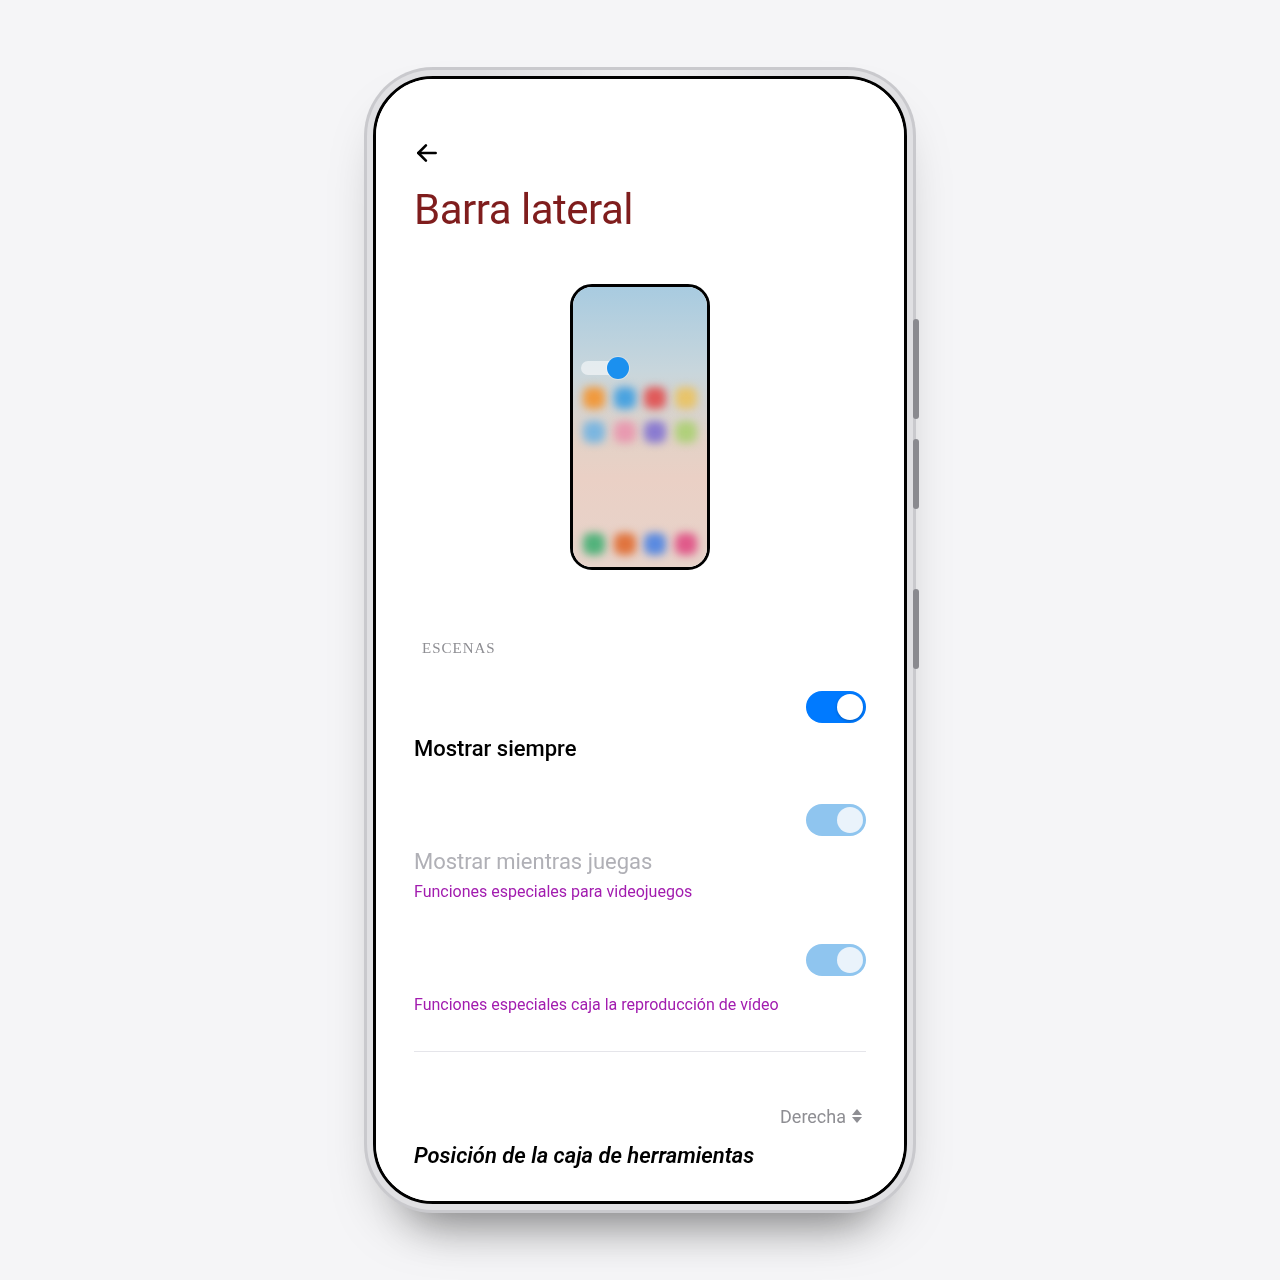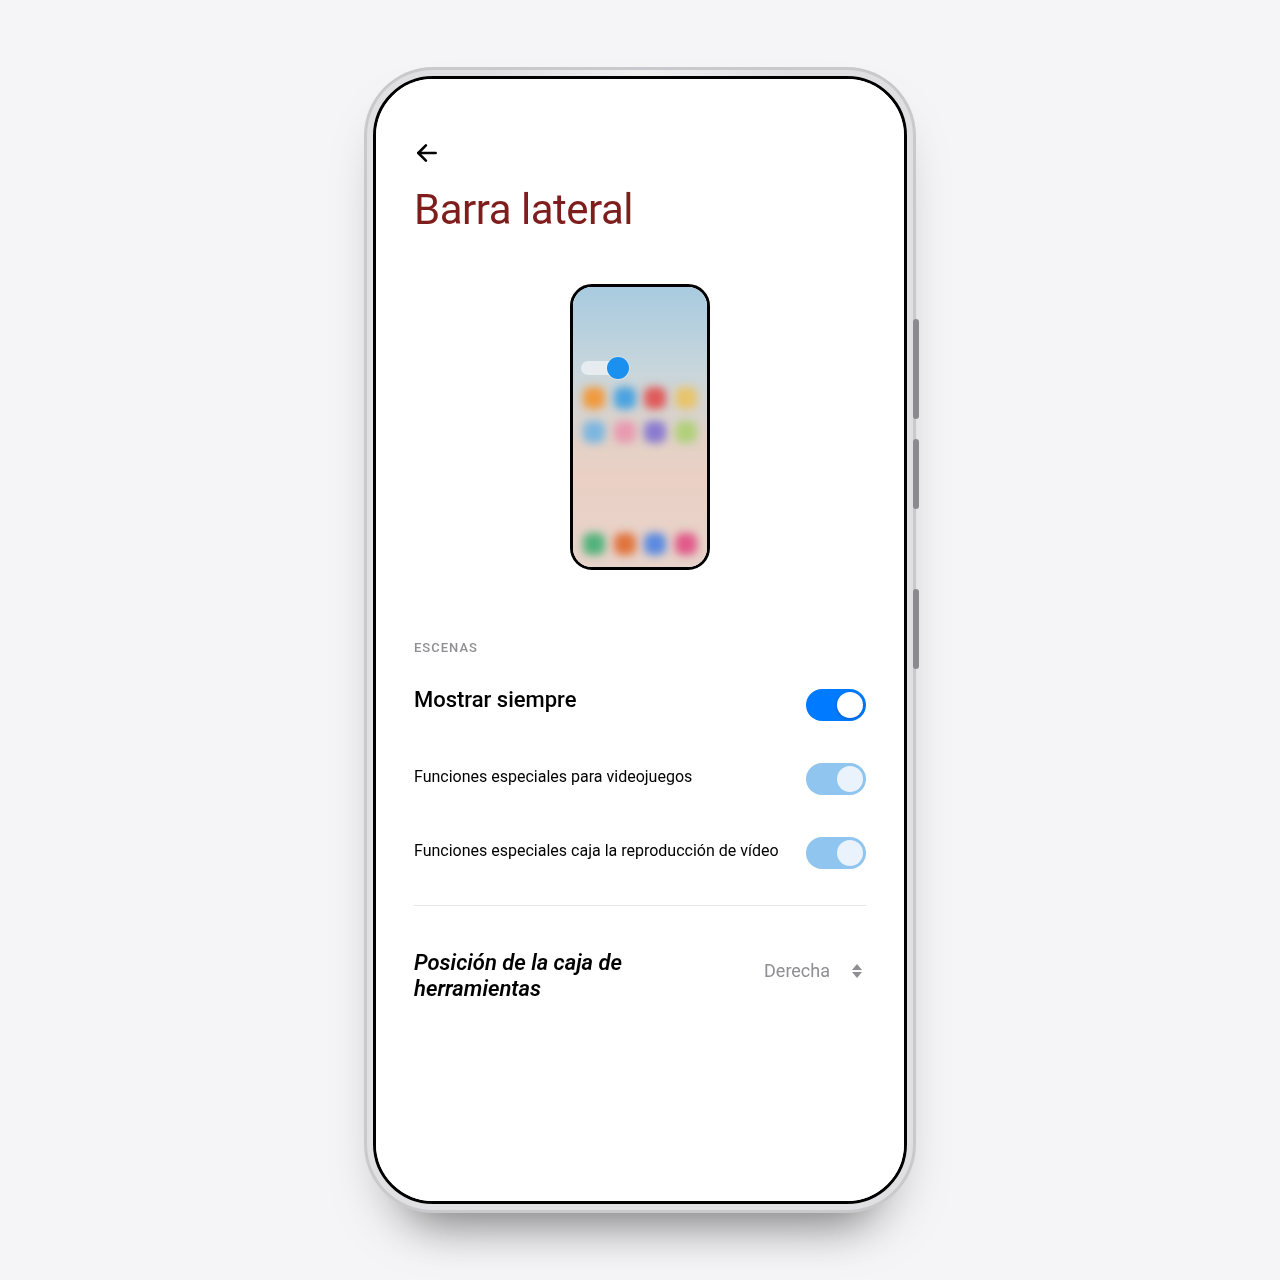--- a/index.html
+++ b/index.html
@@ -130,46 +130,47 @@
     position:absolute; bottom:12px; left:0; right:0;
     display:flex; flex-direction:column; gap:12px;
     padding:0 10px;
   }
   .mini-row { display:flex; justify-content:space-between; }
   .mini-app { width:22px; height:22px; border-radius:7px; filter:blur(4px); }
   .mini-apps.mid { bottom:auto; top:100px; }
 
   
   .section-label {
-    font-size: 13px;
+    font-size: 15px;
     letter-spacing: 1px;
     color: var(--text-secondary);
-    margin: 0 0 18px 0;
+    margin: 0 0 18px 8px;
     font-weight:500;
+    font-family:Liberation Serif, serif;
   }
   .setting-row {
     display:flex; align-items:flex-start; justify-content:space-between;
     gap:20px;
     padding: 14px 0 26px 0;
   }
-  .setting-row .texts { flex:1; min-width:0; }
+  .setting-row .texts { flex:1; min-width:0;margin-top:47px; }
   .row-title {
     font-size: 22px;
     font-weight: 500;
     color:#000;
     line-height:1.2;
   }
   .row-sub {
     font-size: 16px;
     color: var(--text-secondary);
     margin-top:6px;
     line-height:1.25;
   }
   .setting-row.disabled .row-title { color:#b0b0b6; font-weight:400; }
-  .setting-row.disabled .row-sub   { color:#000000; }
+  .setting-row.disabled .row-sub   { color:#a21caf; }
 
   
   .toggle {
     position:relative;
     width:60px; height:32px;
     border-radius:16px;
     flex-shrink:0;
     cursor:pointer;
     margin-top:2px;
   }
@@ -185,21 +186,21 @@
   .toggle.on.disabled   { background:var(--accent-light); }
   .toggle.on.disabled .knob { background:#eaf3fb; box-shadow:none; }
 
   .divider {
     height:1px; background:var(--divider);
     margin: 10px 0 30px 0;
   }
 
   
   .value-cell {
-    display:flex; align-items:center; gap:22px;
+    display:flex; align-items:center; gap:6px;
     color: var(--text-secondary);
     font-size:18px;
     flex-shrink:0;
     margin-top:10px;
   }
   .updown-icon { width:14px; display:flex; flex-direction:column; gap:2px; }
   .updown-icon span {
     display:block; width:0; height:0;
     border-left:5px solid transparent;
     border-right:5px solid transparent;
@@ -266,20 +267,21 @@
         <div class="texts">
           <div class="row-title">Mostrar siempre</div>
         </div>
         <div class="toggle on">
             <div class="knob"></div>
           </div>
       </div>
 
       <div class="setting-row disabled">
         <div class="texts">
+          <div class="row-title">Mostrar mientras juegas</div>
           <div class="row-sub">Funciones especiales para videojuegos</div>
         </div>
         <div class="toggle on disabled">
             <div class="knob"></div>
           </div>
       </div>
 
       <div class="setting-row disabled">
         <div class="texts">
           <div class="row-sub">Funciones especiales caja la reproducción de vídeo</div>

